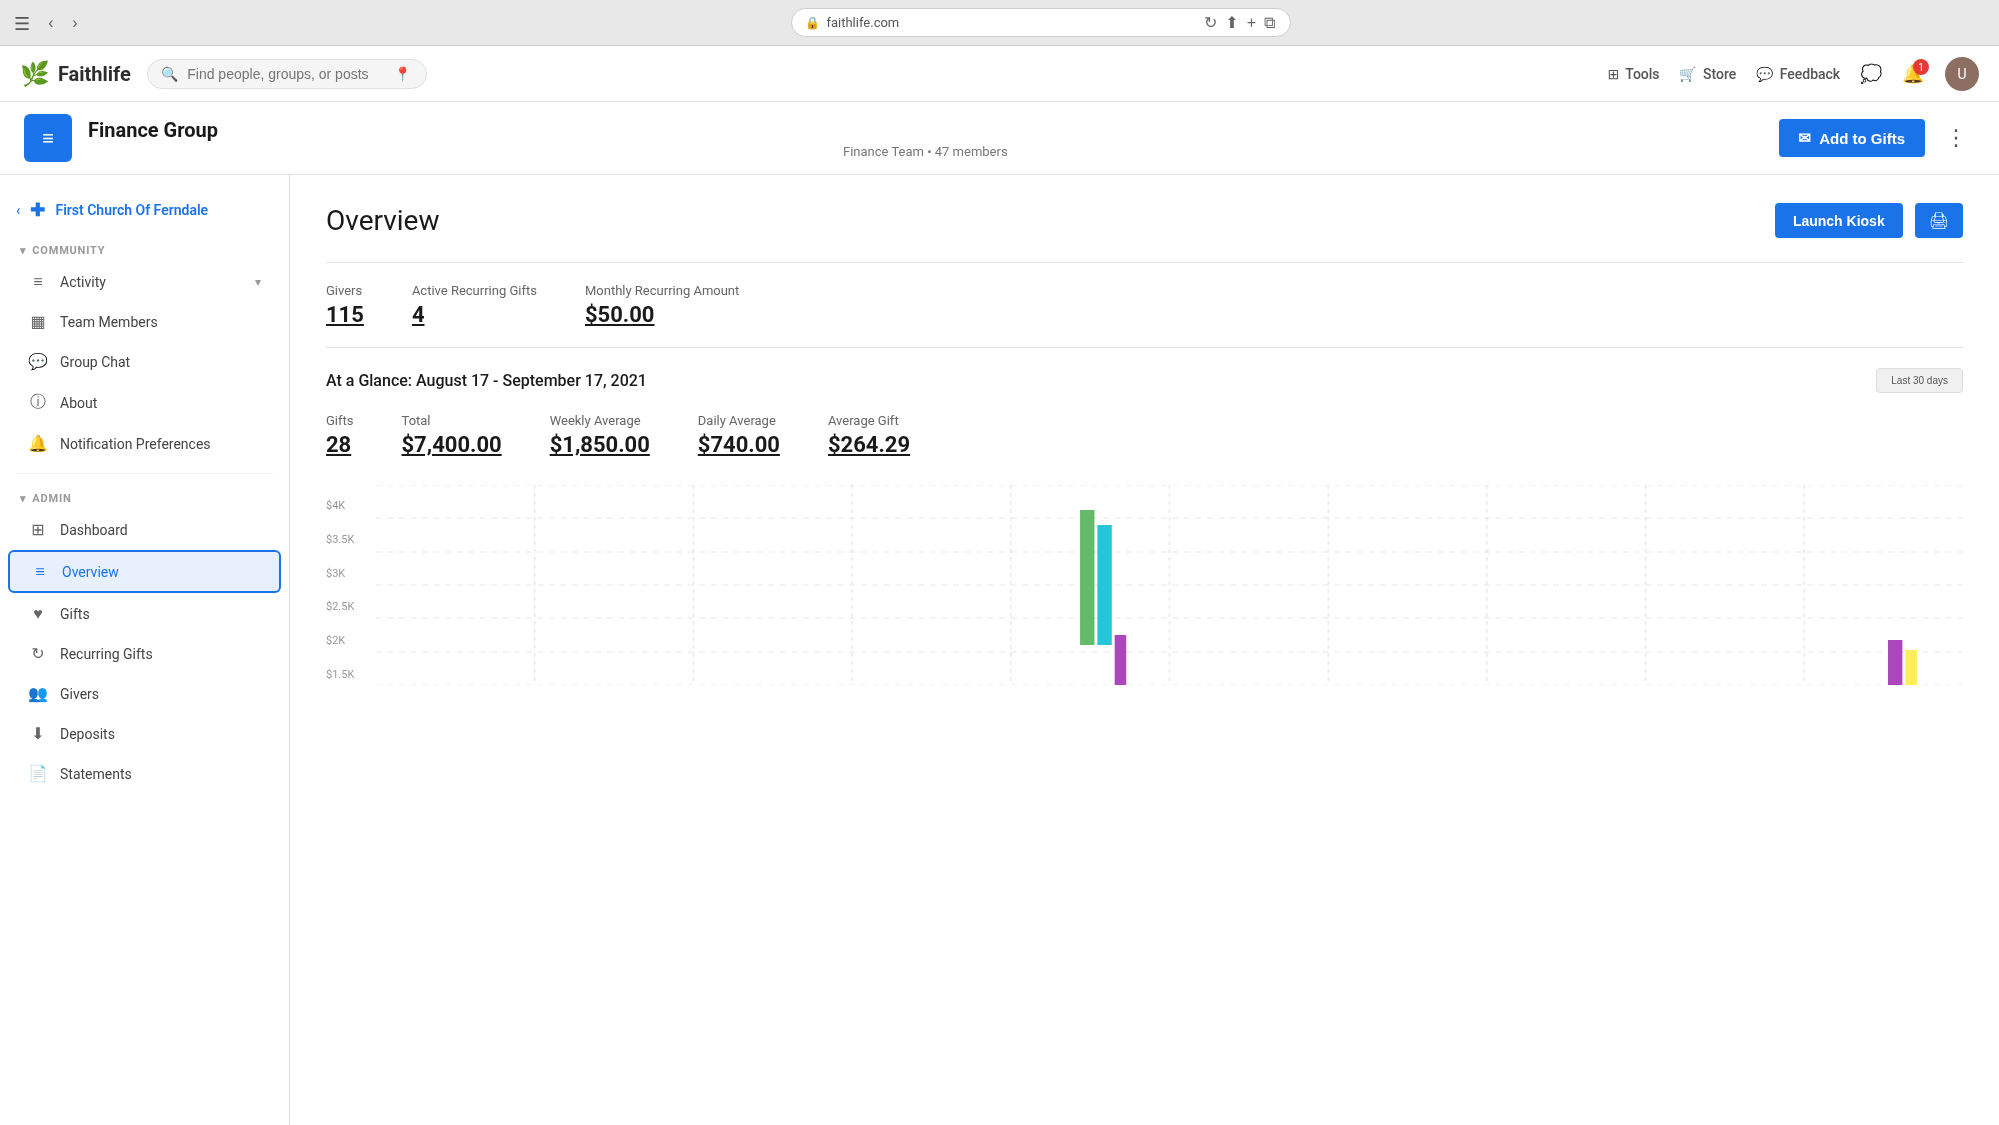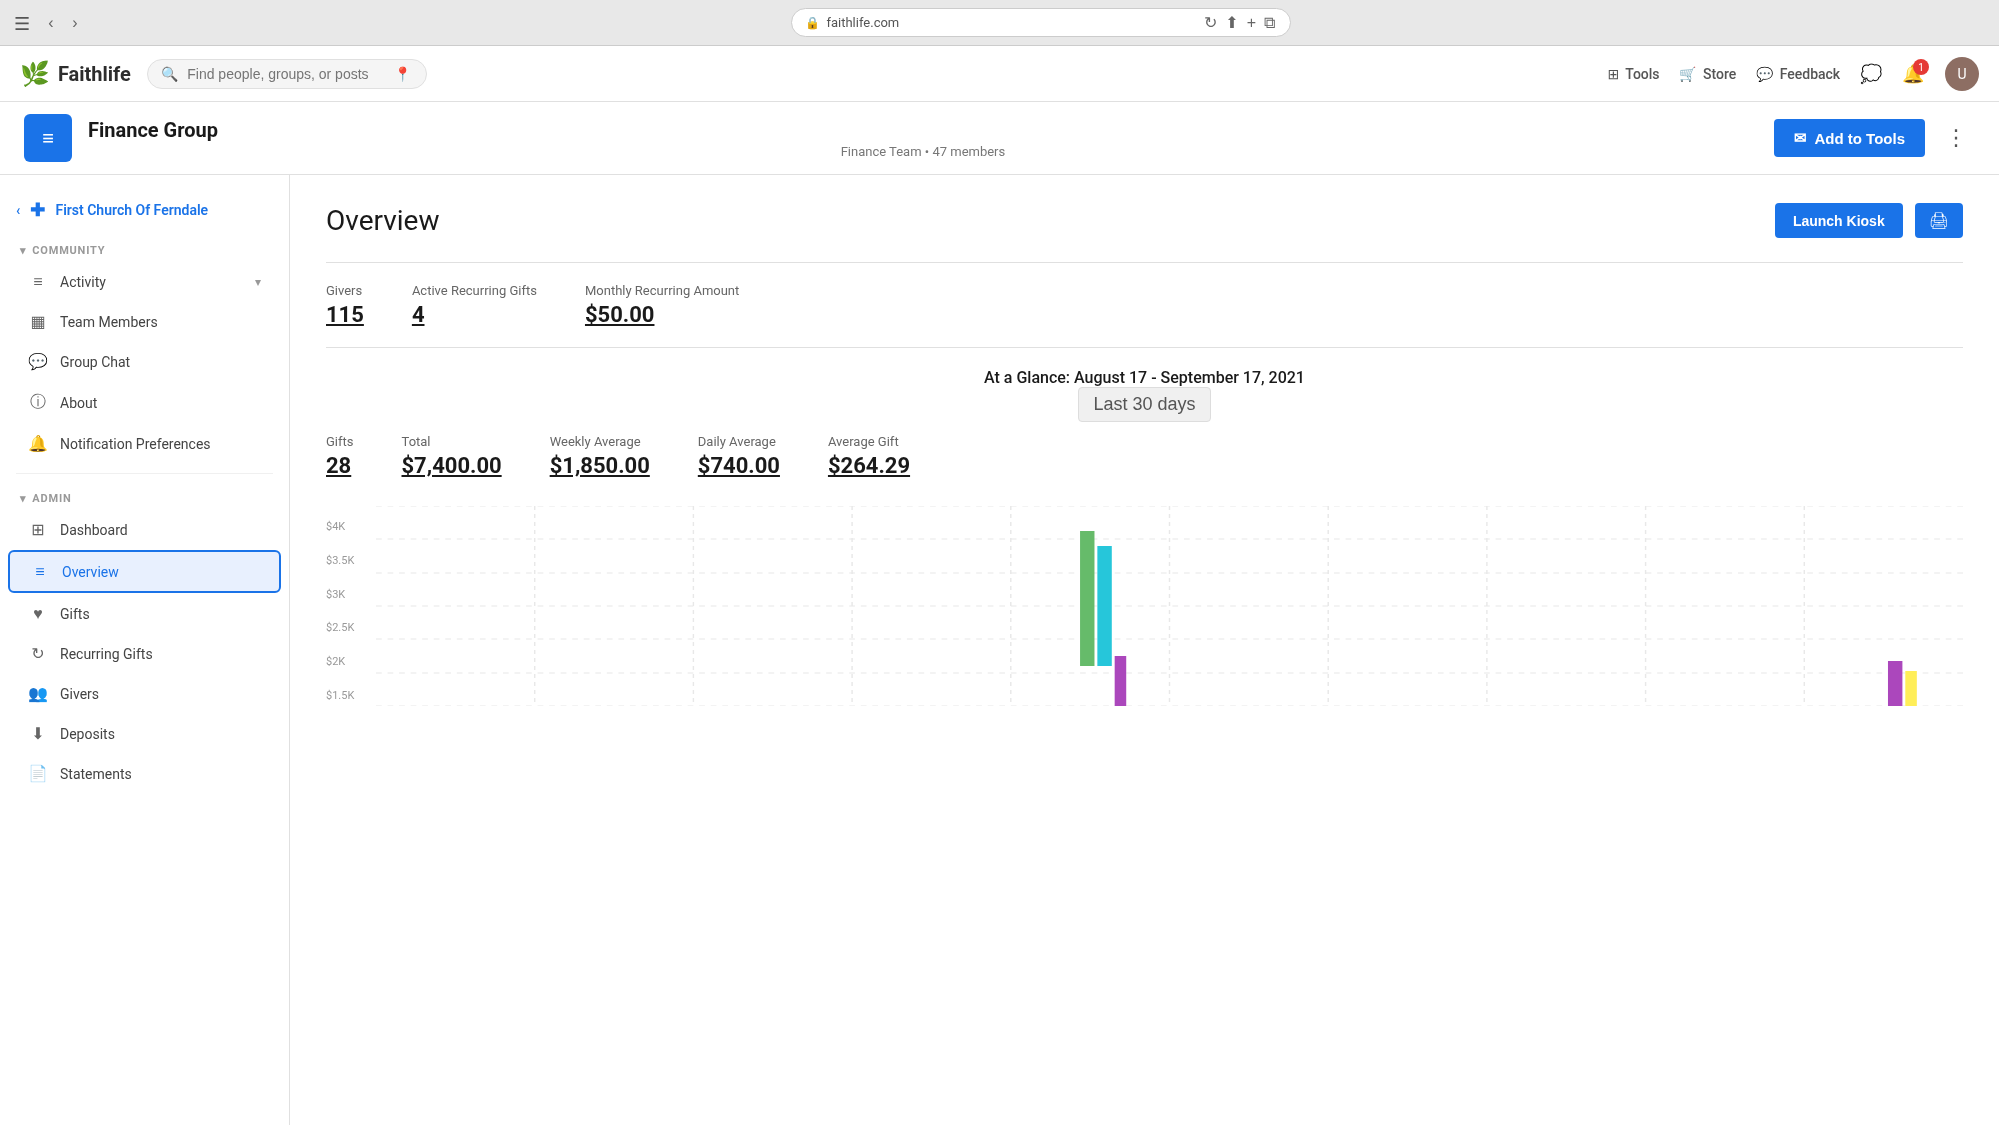--- a/index.html
+++ b/index.html
@@ -123,26 +123,26 @@
     .divider { height: 1px; background: #e0e0e0; margin: 20px 0; }
 
     
     .stats-row { display: flex; gap: 48px; margin-bottom: 8px; }
     .stat-item {}
     .stat-label { font-size: 13px; color: #666; margin-bottom: 4px; }
     .stat-value { font-size: 22px; font-weight: 700; color: #1a1a1a; text-decoration: underline; }
 
     
     .glance-header {
-      display: flex; align-items: center; justify-content: space-between; margin-bottom: 12px; flex-direction: column;
+      display: flex; align-items: center; justify-content: space-between; margin-bottom: 20px;
     }
     .glance-title { font-size: 16px; font-weight: 500; color: #1a1a1a; }
     .btn-period {
       background: #f0f0f0; border: 1px solid #ddd; border-radius: 4px;
-      padding: 6px 14px; font-size: 18px; cursor: pointer; color: #555; text-align: right;
+      padding: 6px 14px; font-size: 10px; cursor: pointer; color: #555; text-align: right;
     }
 
     .glance-stats { display: flex; gap: 48px; margin-bottom: 28px; }
 
     
     .chart-container { width: 100%; height: 200px; position: relative; }
     .chart-y-labels {
       position: absolute; left: 0; top: 0; bottom: 0; width: 45px;
       display: flex; flex-direction: column; justify-content: space-between;
       font-size: 11px; color: #999; padding-bottom: 4px; margin-top: 14px;
@@ -211,21 +211,21 @@
   <div class="team-icon">
     <span>≡</span>
   </div>
   <div class="team-info">
     <div class="team-name">Finance Group</div>
     <div class="team-sub">Finance Team • 47 members</div>
   </div>
   <div class="team-actions">
     <button class="btn-add-team">
       <span>✉</span>
-      <span>Add to Tools</span>
+      <span>Add to Gifts</span>
     </button>
     <button class="btn-more">⋮</button>
   </div>
 </div>
 
 <div class="main-layout">
 
   <aside class="sidebar">
     <div class="sidebar-back">
       <span>‹</span>

